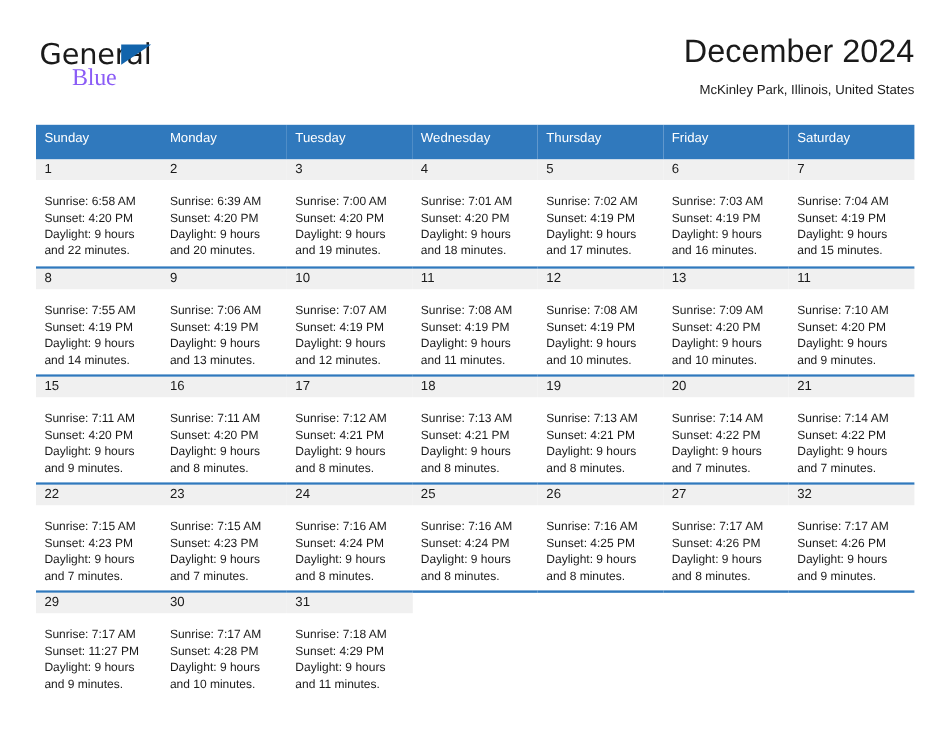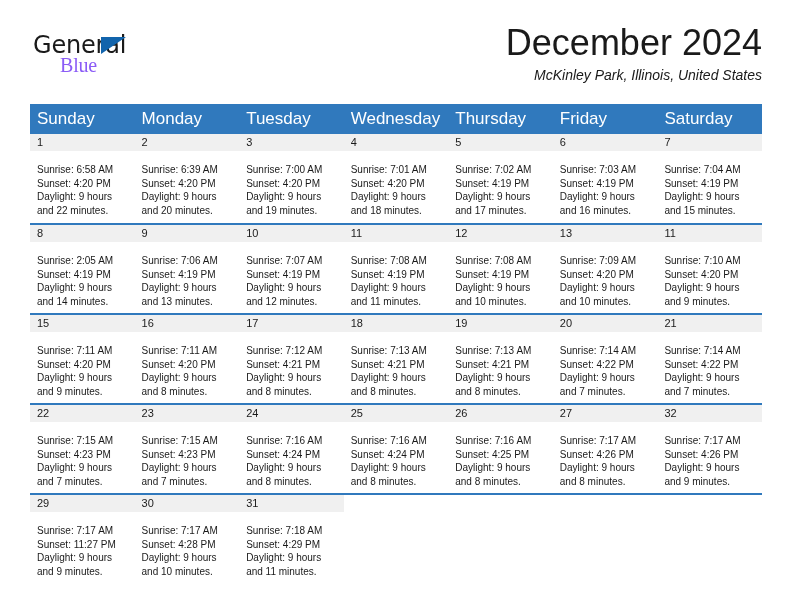--- a/index.html
+++ b/index.html
@@ -63,52 +63,51 @@
     letter-spacing: -0.2px;
     font-family: Liberation Serif, serif;
   }
   .title-block {
     position: absolute;
     right: 0;
     top: 0;
     text-align: right;
   }
   .cal-title {
-    font-size: 36px;
+    font-size: 27px;
     line-height: 34px;
     color: #1a1a1a;
     font-weight: normal;
     margin: 0;
     white-space: nowrap;
   }
   .cal-location {
-    font-size: 14px;
+    font-size: 11px;
     line-height: 22px;
     color: #1a1a1a;
     margin-top: 4px;
     white-space: nowrap;
-    font-style: italic;
   }
 
   
   .calendar {
     position: absolute;
     left: 30px;
     top: 104px;
     width: 732px;
     border-collapse: collapse;
     table-layout: fixed;
   }
   .calendar th {
     background: #3079bd;
     color: #ffffff;
-    font-size: 17px;
+    font-size: 11px;
     font-weight: normal;
     text-align: left;
-    padding: 5px 0 5px 7px;
+    padding: 5px 0 12px 7px;
     height: 21px;
     border: none;
   }
   .week-row > td {
     vertical-align: top;
     padding: 0;
     border-top: 2px solid #3079bd;
     background: #ffffff;
     height: 90px;
   }
@@ -248,21 +247,21 @@
                 <div>and 15 minutes.</div>
               </div>
             </div>
           </td>
         </tr>
         <tr class="week-row">
           <td class="day-cell">
             <div class="cell-inner">
               <div class="daynum-band">8</div>
               <div class="cell-body">
-                <div>Sunrise: 2:05 AM</div>
+                <div>Sunrise: 7:55 AM</div>
                 <div>Sunset: 4:19 PM</div>
                 <div>Daylight: 9 hours</div>
                 <div>and 14 minutes.</div>
               </div>
             </div>
           </td>
           <td class="day-cell">
             <div class="cell-inner">
               <div class="daynum-band">9</div>
               <div class="cell-body">

